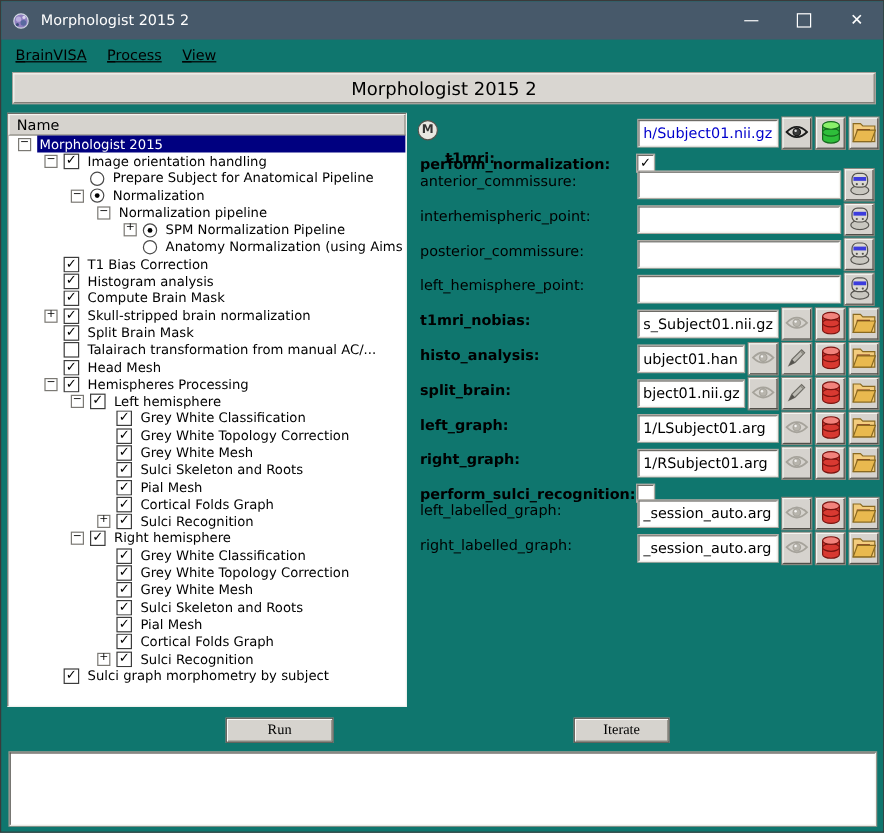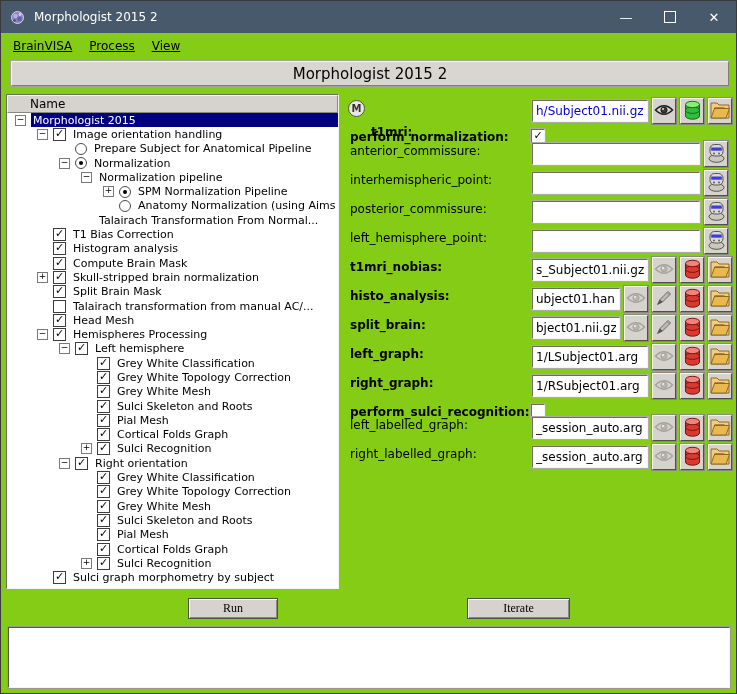--- a/index.html
+++ b/index.html
@@ -1,18 +1,18 @@
 <!DOCTYPE html>
 <html><head>
 <meta charset="utf-8">
 <style>
   html,body{margin:0;padding:0;background:#888;}
   #window{
     position:relative;width:737px;height:694px;
-    background:#84cc16;overflow:hidden;
+    background:#0f766e;overflow:hidden;
     font-family:"DejaVu Sans","Liberation Sans",sans-serif;
     border:1px solid #3a3a3a;box-sizing:border-box;
   }
   
   .titlebar{position:absolute;left:0;top:0;width:100%;height:32px;background:#47596a;display:flex;align-items:center;}
   .titlebar .app-icon{margin-left:8px;width:17px;height:17px;flex:none;}
   .titlebar .title{color:#fff;font-size:12px;margin-left:8px;flex:1;}
   .tb-btn{width:44px;height:32px;display:flex;align-items:center;justify-content:center;color:#fff;font-size:13px;cursor:default;}
   .tb-max-glyph{display:inline-block;width:10px;height:10px;border:1px solid #fff;}
   
@@ -20,21 +20,21 @@
   .menu-item{margin-right:17px;white-space:nowrap;text-decoration:underline;}
   
   .headerbox{position:absolute;left:10px;top:60px;width:716px;height:23px;
     background:#d9d6d1;border:1px solid;border-color:#f5f4f0 #807e78 #807e78 #f5f4f0;
     box-shadow:0 0 0 1px #a5a29b;display:flex;align-items:center;justify-content:center;
     font-size:15px;color:#000;}
   
   .treepanel{position:absolute;left:5px;top:93px;width:333px;height:495px;
     background:#fff;border:1px solid;border-color:#6d6b66 #f5f4f0 #f5f4f0 #6d6b66;box-sizing:border-box;}
   .tree-header{height:18px;background:#d6d3ce;border:1px solid;border-color:#f5f4f0 #8a8880 #8a8880 #f5f4f0;
-    font-size:12px;padding-left:22px;display:flex;align-items:center;box-sizing:border-box;}
+    font-size:12px;padding-left:6px;display:flex;align-items:center;box-sizing:border-box;}
   .tree-rows{overflow:hidden;height:473px;}
   .trow{height:14.3px;display:flex;align-items:center;font-size:11px;white-space:nowrap;overflow:hidden;cursor:default;}
   .exp{flex:none;width:9px;height:9px;background:#fff;border:1px solid #7b7974;font-size:9px;line-height:7px;text-align:center;color:#000;margin-right:5px;box-sizing:content-box;}
   .exp-sp{flex:none;width:16px;height:1px;}
   .cb{flex:none;width:11px;height:11px;background:#fff;border:1px solid #3c3c3c;margin-right:5px;font-size:11px;line-height:10px;text-align:center;font-weight:bold;color:#000;}
   .radio{flex:none;width:10px;height:10px;border:1px solid #4a4a4a;border-radius:50%;margin-right:5px;background:#fff;display:flex;align-items:center;justify-content:center;}
   .radio.on::after{content:"";width:4px;height:4px;border-radius:50%;background:#000;}
   .tlabel{padding:11px 2px;}
   .trow.sel .tlabel{flex:1;background:#000080;color:#fff;}
   
@@ -54,21 +54,21 @@
     border:1px solid;border-color:#f6f5f1 #504e49 #504e49 #f6f5f1;box-shadow:0 0 0 1px #8a887f;
     display:flex;align-items:center;justify-content:center;padding:0;box-sizing:border-box;cursor:default;}
   .fcheck{width:12px;height:12px;background:#fff;border:1px solid;border-color:#6d6b66 #f5f4f0 #f5f4f0 #6d6b66;box-shadow:0 0 0 1px #aeaba4;
     margin-top:2px;font-size:11px;line-height:11px;text-align:center;font-weight:bold;color:#000;}
   .rh29{height:29px;} .rh14{height:14px;} .rh13{height:13px;}
   
   .action-btn{position:absolute;top:597px;height:21px;background:#d6d3ce;
     border:1px solid #504e49;box-shadow:inset 1px 1px 0 #fbfaf7,inset -1px -1px 0 #8a887f;
     font-size:12px;font-family:Liberation Serif, serif;color:#000;cursor:default;}
   #run-btn{left:187px;width:90px;}
-  #iterate-btn{left:466px;width:103px;}
+  #iterate-btn{left:477px;width:80px;}
   .output{position:absolute;left:7px;top:626px;width:722px;height:61px;background:#fff;
     border:1px solid;border-color:#55534e #f5f4f0 #f5f4f0 #55534e;box-shadow:0 0 0 1px #9a988f;box-sizing:border-box;}
 </style>
 </head>
 <body>
 
 <div id="window">
 
   <div class="titlebar">
     <span class="app-icon">
@@ -127,24 +127,20 @@
         <div class="trow" style="padding-left: 96px;">
           <span class="exp">+</span>
           <span class="radio on"></span>
           <span class="tlabel">SPM Normalization Pipeline</span>
         </div>
         <div class="trow" style="padding-left: 96px;">
           <span class="exp-sp"></span>
           <span class="radio"></span>
           <span class="tlabel">Anatomy Normalization (using Aims</span>
         </div>
-        <div class="trow" style="padding-left: 74px;">
-          <span class="exp-sp"></span>
-          <span class="tlabel">Talairach Transformation From Normal...</span>
-        </div>
         <div class="trow" style="padding-left: 30px;">
           <span class="exp-sp"></span>
           <span class="cb">✓</span>
           <span class="tlabel">T1 Bias Correction</span>
         </div>
         <div class="trow" style="padding-left: 30px;">
           <span class="exp-sp"></span>
           <span class="cb">✓</span>
           <span class="tlabel">Histogram analysis</span>
         </div>
@@ -214,21 +210,21 @@
           <span class="tlabel">Cortical Folds Graph</span>
         </div>
         <div class="trow" style="padding-left: 74px;">
           <span class="exp">+</span>
           <span class="cb">✓</span>
           <span class="tlabel">Sulci Recognition</span>
         </div>
         <div class="trow" style="padding-left: 52px;">
           <span class="exp">−</span>
           <span class="cb">✓</span>
-          <span class="tlabel">Right orientation</span>
+          <span class="tlabel">Right hemisphere</span>
         </div>
         <div class="trow" style="padding-left: 74px;">
           <span class="exp-sp"></span>
           <span class="cb">✓</span>
           <span class="tlabel">Grey White Classification</span>
         </div>
         <div class="trow" style="padding-left: 74px;">
           <span class="exp-sp"></span>
           <span class="cb">✓</span>
           <span class="tlabel">Grey White Topology Correction</span>

